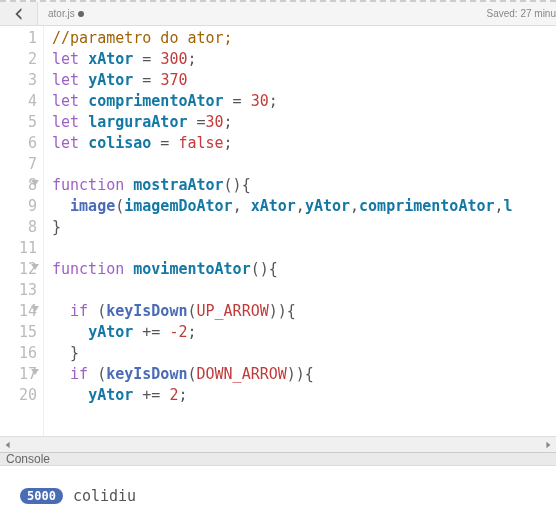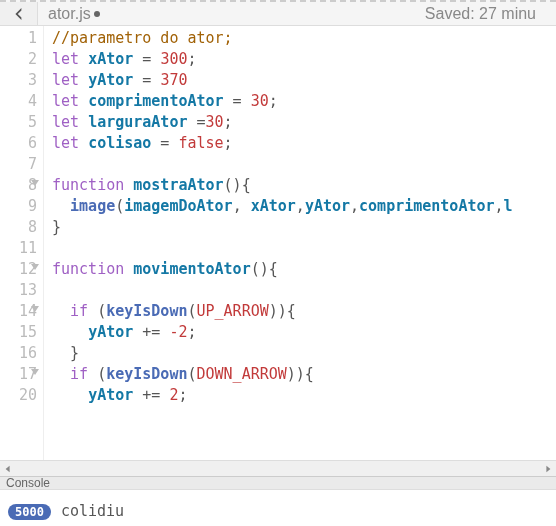--- a/index.html
+++ b/index.html
@@ -1,41 +1,41 @@
 <!DOCTYPE html>
 <html><head>
 <meta charset="utf-8">
 <style>
   * { box-sizing: border-box; margin: 0; padding: 0; }
   body { font-family: "Helvetica Neue", Arial, sans-serif; width: 556px; height: 526px; overflow: hidden; background: #fff; display: flex; flex-direction: column; }
-  .header { height: 26px; background: #f5f5f5; border-top: 2px dashed #ccc; border-bottom: 1px solid #ddd; display: flex; align-items: center; font-size: 16px; color: #888; }
+  .header { height: 26px; background: #f5f5f5; border-top: 2px dashed #ccc; border-bottom: 1px solid #ddd; display: flex; align-items: center; font-size: 10px; color: #888; }
   .back-btn { width: 38px; height: 100%; display: flex; align-items: center; justify-content: center; border-right: 1px solid #ddd; background: #f0f0f0; cursor: pointer; }
   .back-btn svg { width: 12px; height: 12px; fill: #555; }
   .filename { padding: 0 10px; display: flex; align-items: center; }
   .dirty-dot { width: 6px; height: 6px; background: #666; border-radius: 50%; margin-left: 3px; }
   .spacer { flex: 1; }
-  .saved { padding-right: 20px; margin-left: 40px; }
+  .saved { padding-right: 0; margin-left: 40px; }
   .editor { flex: 1; display: flex; font-family: "Menlo", "Consolas", monospace; font-size: 15px; line-height: 21px; overflow: hidden; position: relative; }
   .gutter { width: 44px; background: #fff; color: #bbb; text-align: right; padding-right: 6px; padding-top: 2px; user-select: none; border-right: 1px solid #eee; position: relative; }
   .gutter .ln { height: 21px; position: relative; }
   .gutter .fold { position: absolute; right: -2px; top: 5px; width: 0; height: 0; border-left: 4px solid transparent; border-right: 4px solid transparent; border-top: 6px solid #bbb; }
   .code { flex: 1; padding-top: 2px; padding-left: 8px; white-space: pre; overflow: hidden; color: #555; }
   .kw { color: #9f60c4; }
   .fn { font-weight: bold; color: #4a6bb5; }
   .var { color: #1478a5; font-weight: bold; }
   .num { color: #c23a3a; }
   .bool { color: #c23a3a; }
   .const { color: #c23a3a; margin-top: 18px; }
   .comment { color: #a16207; }
   .hscroll { height: 16px; background: #f0f0f0; border-top: 1px solid #ddd; display: flex; align-items: center; }
   .hscroll .arrow { width: 16px; height: 14px; display: flex; align-items: center; justify-content: center; }
   .hscroll .arrow svg { width: 8px; height: 8px; fill: #888; }
   .hscroll .track { flex: 1; }
   .console-hdr { height: 14px; background: #eaeaea; border-top: 1px solid #ccc; border-bottom: 1px solid #ddd; font-size: 12px; color: #666; padding: 0 6px; display: flex; align-items: center; }
-  .console { height: 36px; padding: 6px 8px; display: flex; align-items: flex-end; font-family: "Menlo","Consolas",monospace; font-size: 15px; color: #555; }
+  .console { height: 60px; padding: 6px 20px; display: flex; align-items: center; font-family: "Menlo","Consolas",monospace; font-size: 15px; color: #555; }
   .badge { background: #4a6bb5; color: #fff; border-radius: 8px; padding: 1px 7px; font-size: 12px; font-weight: bold; margin-right: 10px; }
 </style>
 </head>
 <body>
 
 <div class="header">
   <div class="back-btn">
     <svg viewBox="0 0 10 10">
         <path d="M7 0 L2 5 L7 10 L7 8 L4 5 L7 2 Z"></path>
       </svg>

